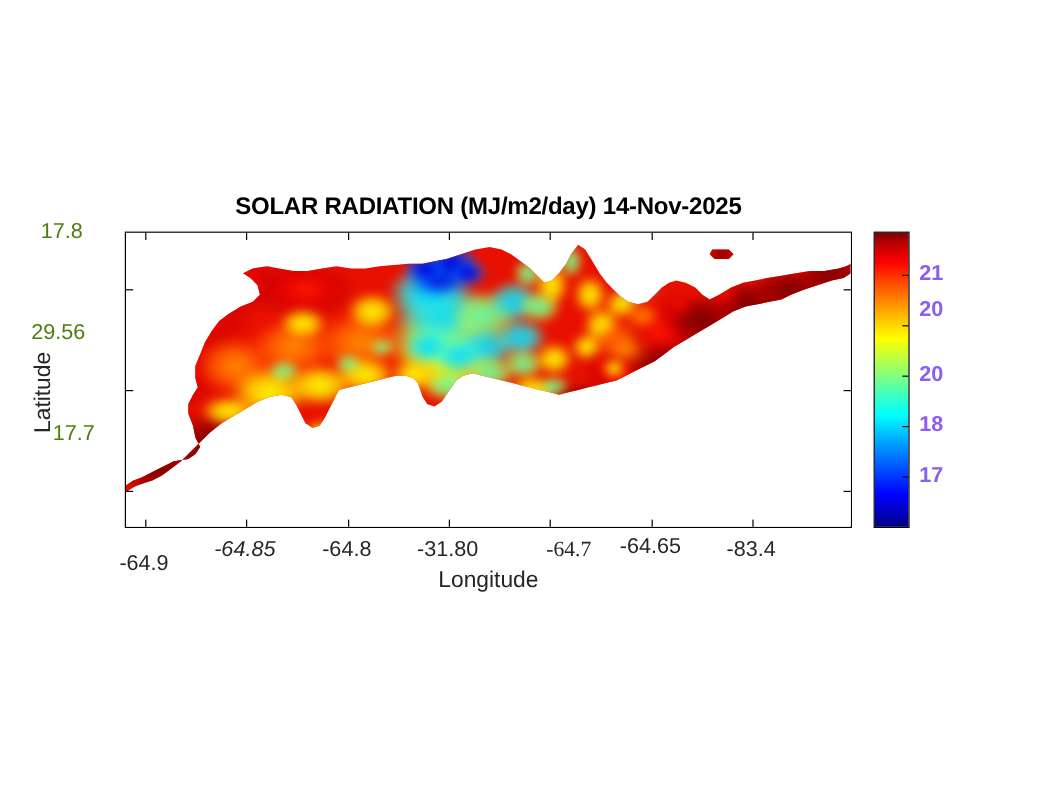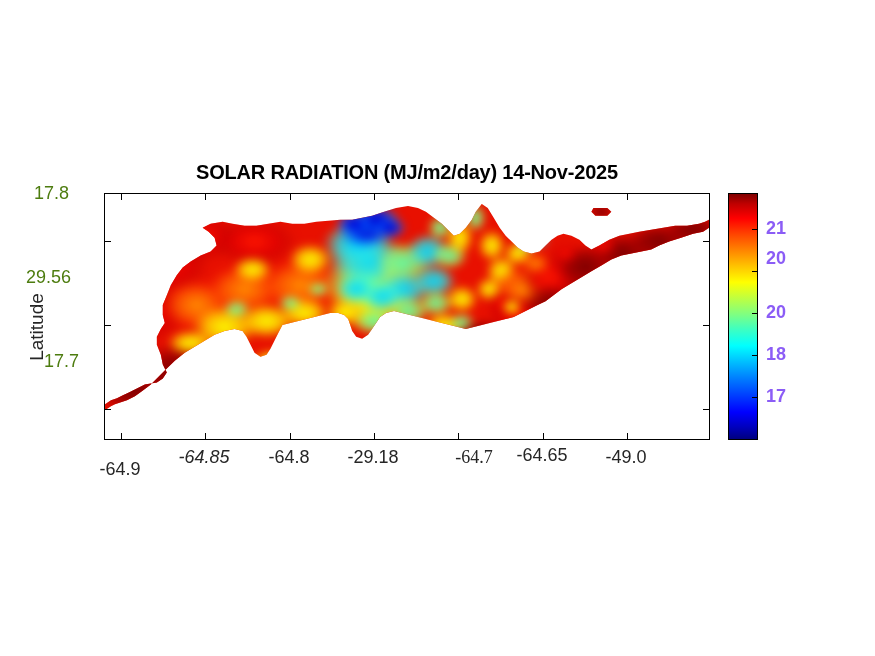--- a/index.html
+++ b/index.html
@@ -355,29 +355,30 @@
     <div class="tick-y" style="top:131px;"></div>
     <div class="tick-y" style="top:215px;"></div>
     <div class="tick-y right" style="top:47px;"></div>
     <div class="tick-y right" style="top:131px;"></div>
     <div class="tick-y right" style="top:215px;"></div>
   </div>
 
   <div class="xticklabel" style="left:120px; top:447px;margin-top:12px;">-64.9</div>
   <div class="xticklabel" style="left:204px; top:447px;font-style:italic;">-64.85</div>
   <div class="xticklabel" style="left:289px; top:447px;">-64.8</div>
-  <div class="xticklabel" style="left:373px; top:447px;">-29.18</div>
+  <div class="xticklabel" style="left:373px; top:447px;">-31.80</div>
   <div class="xticklabel" style="left:474px; top:447px;font-family:Liberation Serif, serif;">-64.7</div>
   <div class="xticklabel" style="left:542px; top:445px;">-64.65</div>
-  <div class="xticklabel" style="left:626px; top:447px;">-49.0</div>
+  <div class="xticklabel" style="left:626px; top:447px;">-83.4</div>
 
   <div class="yticklabel" style="left:34px; top:193px; width:62px;">17.8</div>
   <div class="yticklabel" style="left:26px; top:277px; width:70px;">29.56</div>
   <div class="yticklabel" style="left:44px; top:361px; width:62px;">17.7</div>
 
+  <div id="xlabel">Longitude</div>
   <div id="ylabel">Latitude</div>
 
   <div id="colorbar">
     <div class="cb-tick" style="top:35px;"></div>
     <div class="cb-tick" style="top:77px;"></div>
     <div class="cb-tick" style="top:119px;"></div>
     <div class="cb-tick" style="top:161px;"></div>
     <div class="cb-tick" style="top:203px;"></div>
   </div>
   <div class="cbticklabel" style="top:228px;">21</div>

